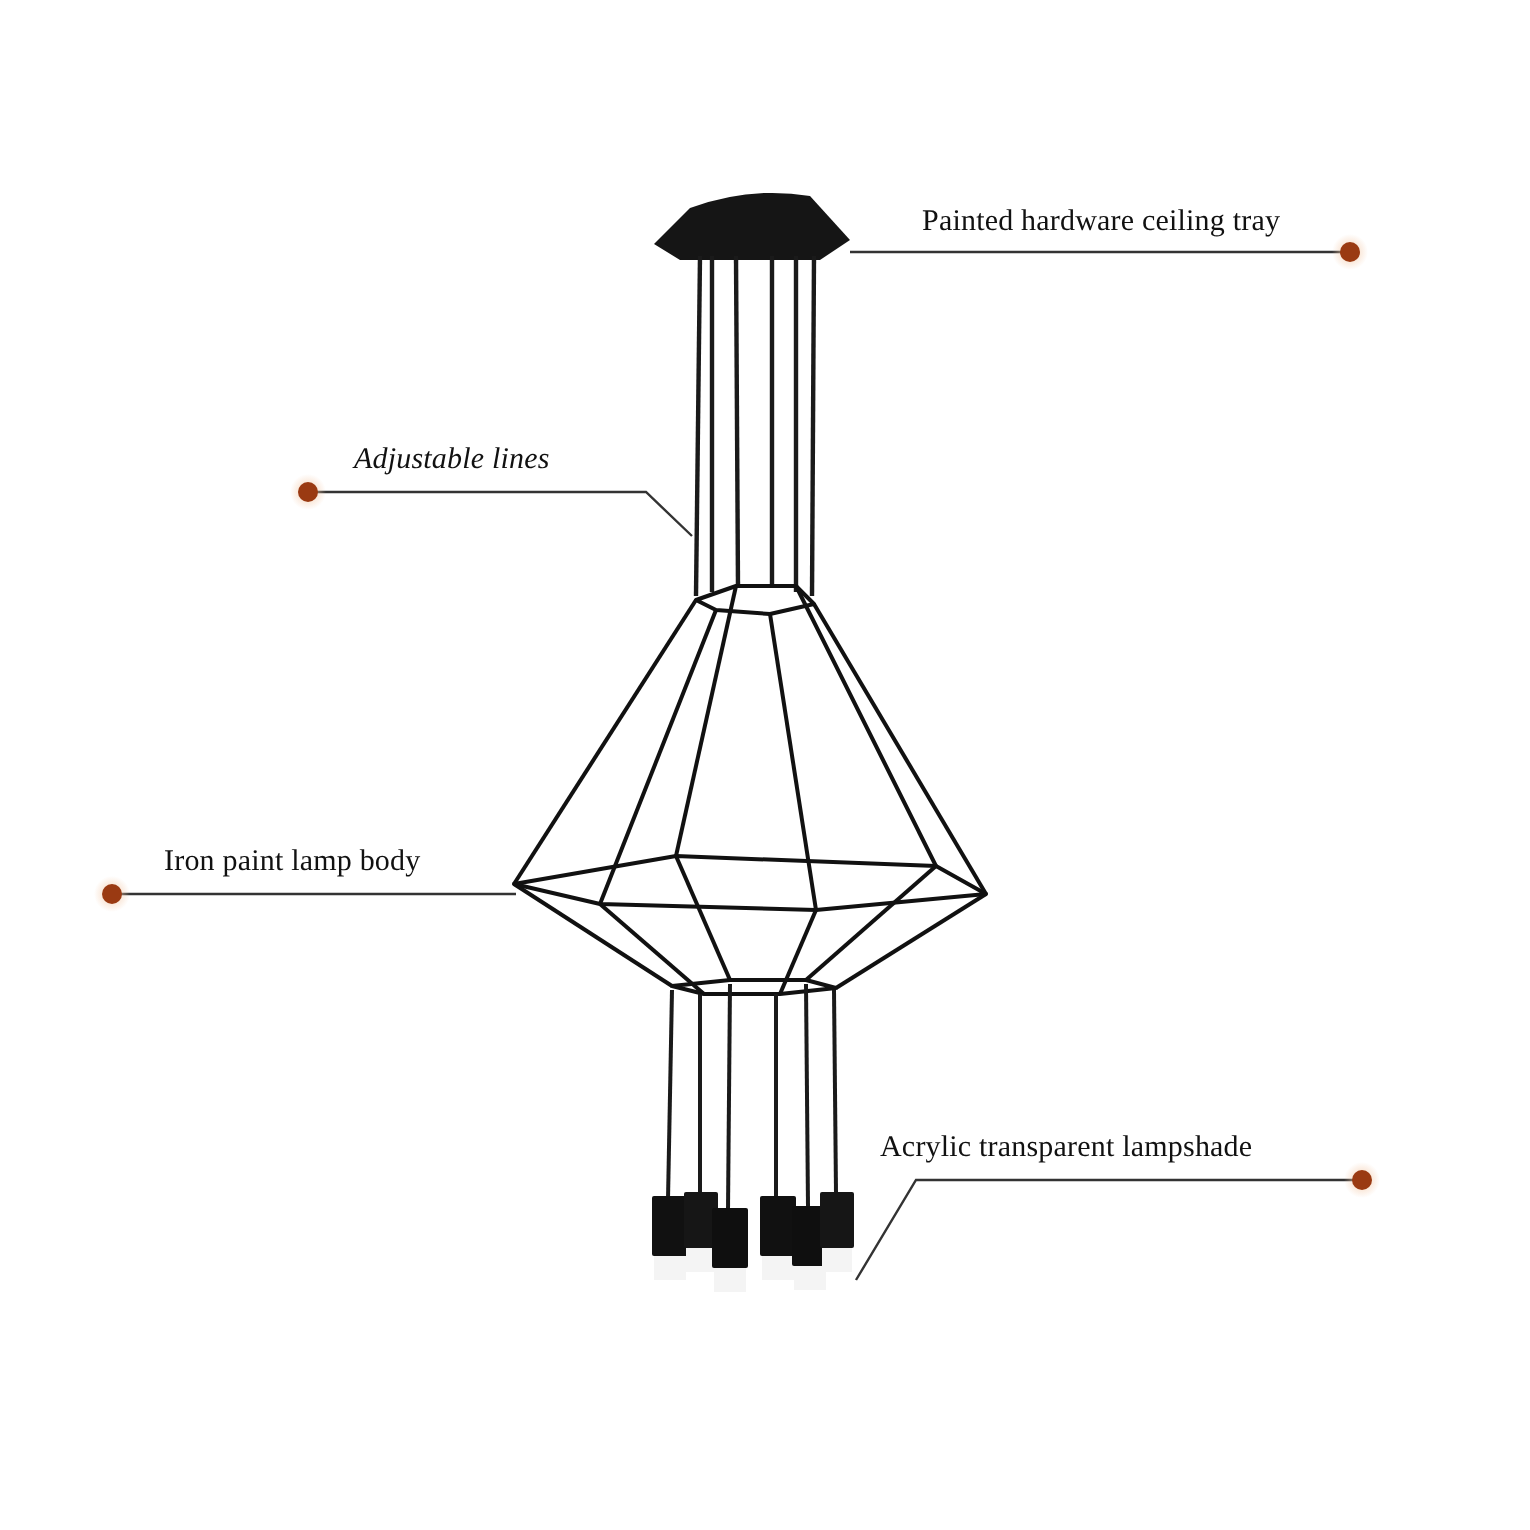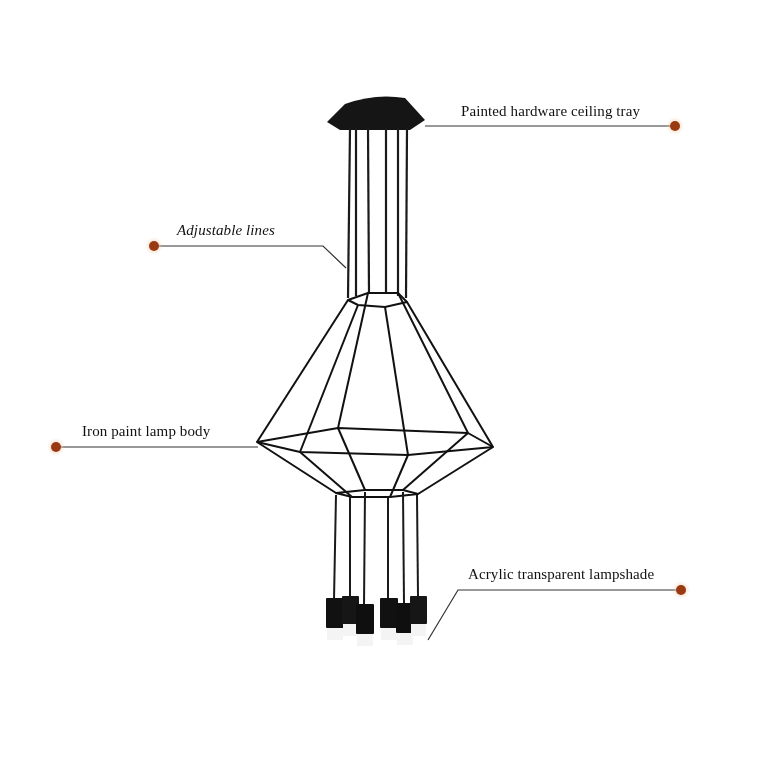--- a/index.html
+++ b/index.html
@@ -94,13 +94,13 @@
     <circle cx="56" cy="447" r="9" fill="url(#glow)"></circle>
     <circle cx="56" cy="447" r="5" fill="#9a3a12"></circle>
     <circle cx="681" cy="590" r="9" fill="url(#glow)"></circle>
     <circle cx="681" cy="590" r="5" fill="#9a3a12"></circle>
   </g>
 </svg>
 
 <div class="label" style="left:441px; top:103px;margin-left:20px;">Painted hardware ceiling tray</div>
 <div class="label" style="left:177px; top:222px;font-style:italic;">Adjustable lines</div>
 <div class="label" style="left:70px; top:423px;margin-left:12px;">Iron paint lamp body</div>
-<div class="label" style="left:468px; top:566px;text-align:right;">Acrylic transparent lampshade</div>
+<div class="label" style="left:440px; top:566px;text-align:right;">Acrylic transparent lampshade</div>
 
 </body></html>

